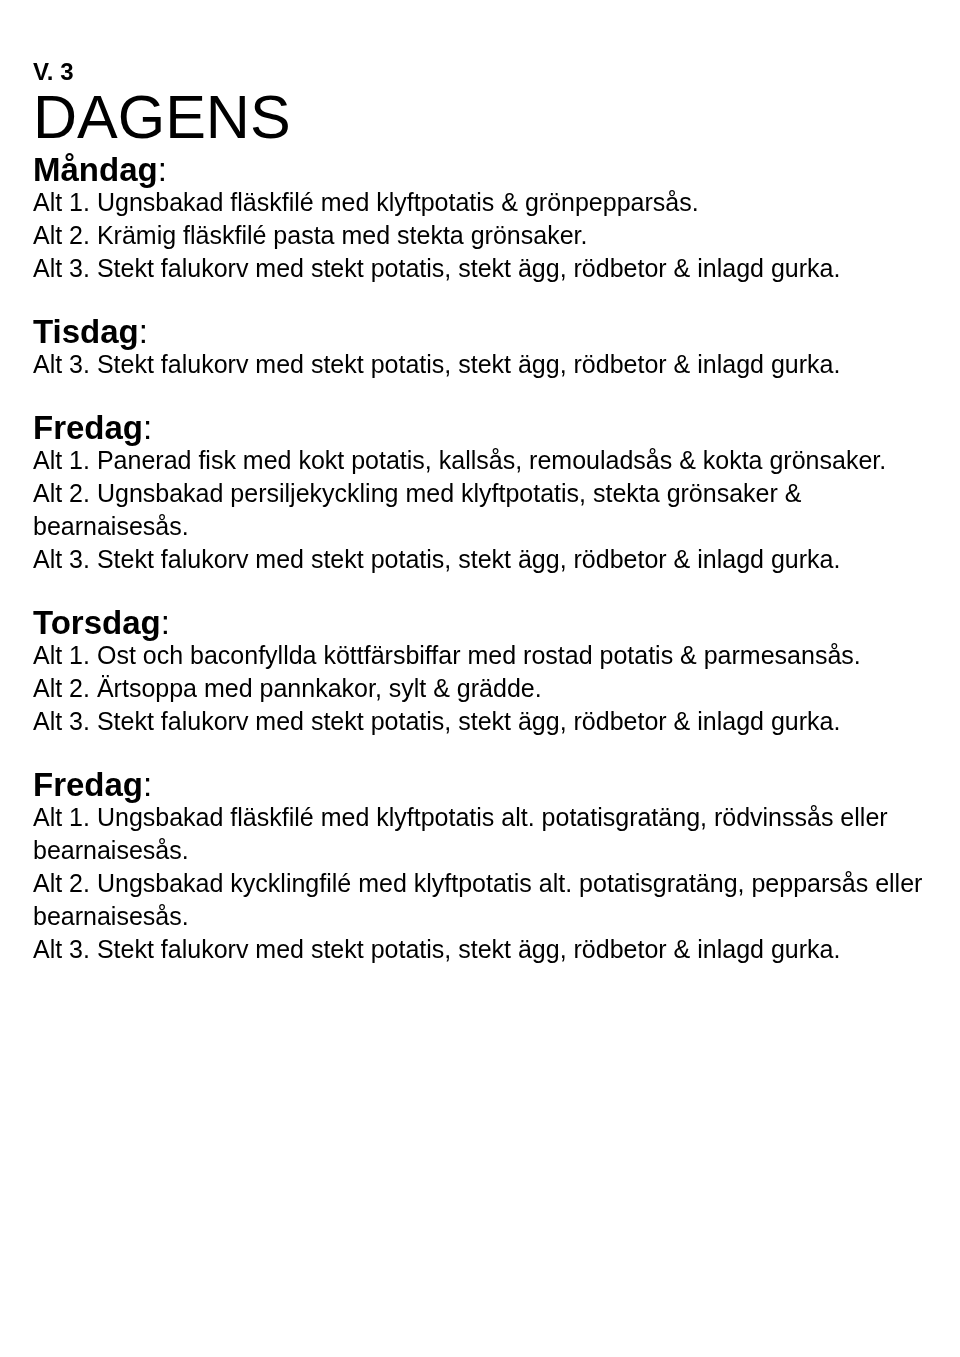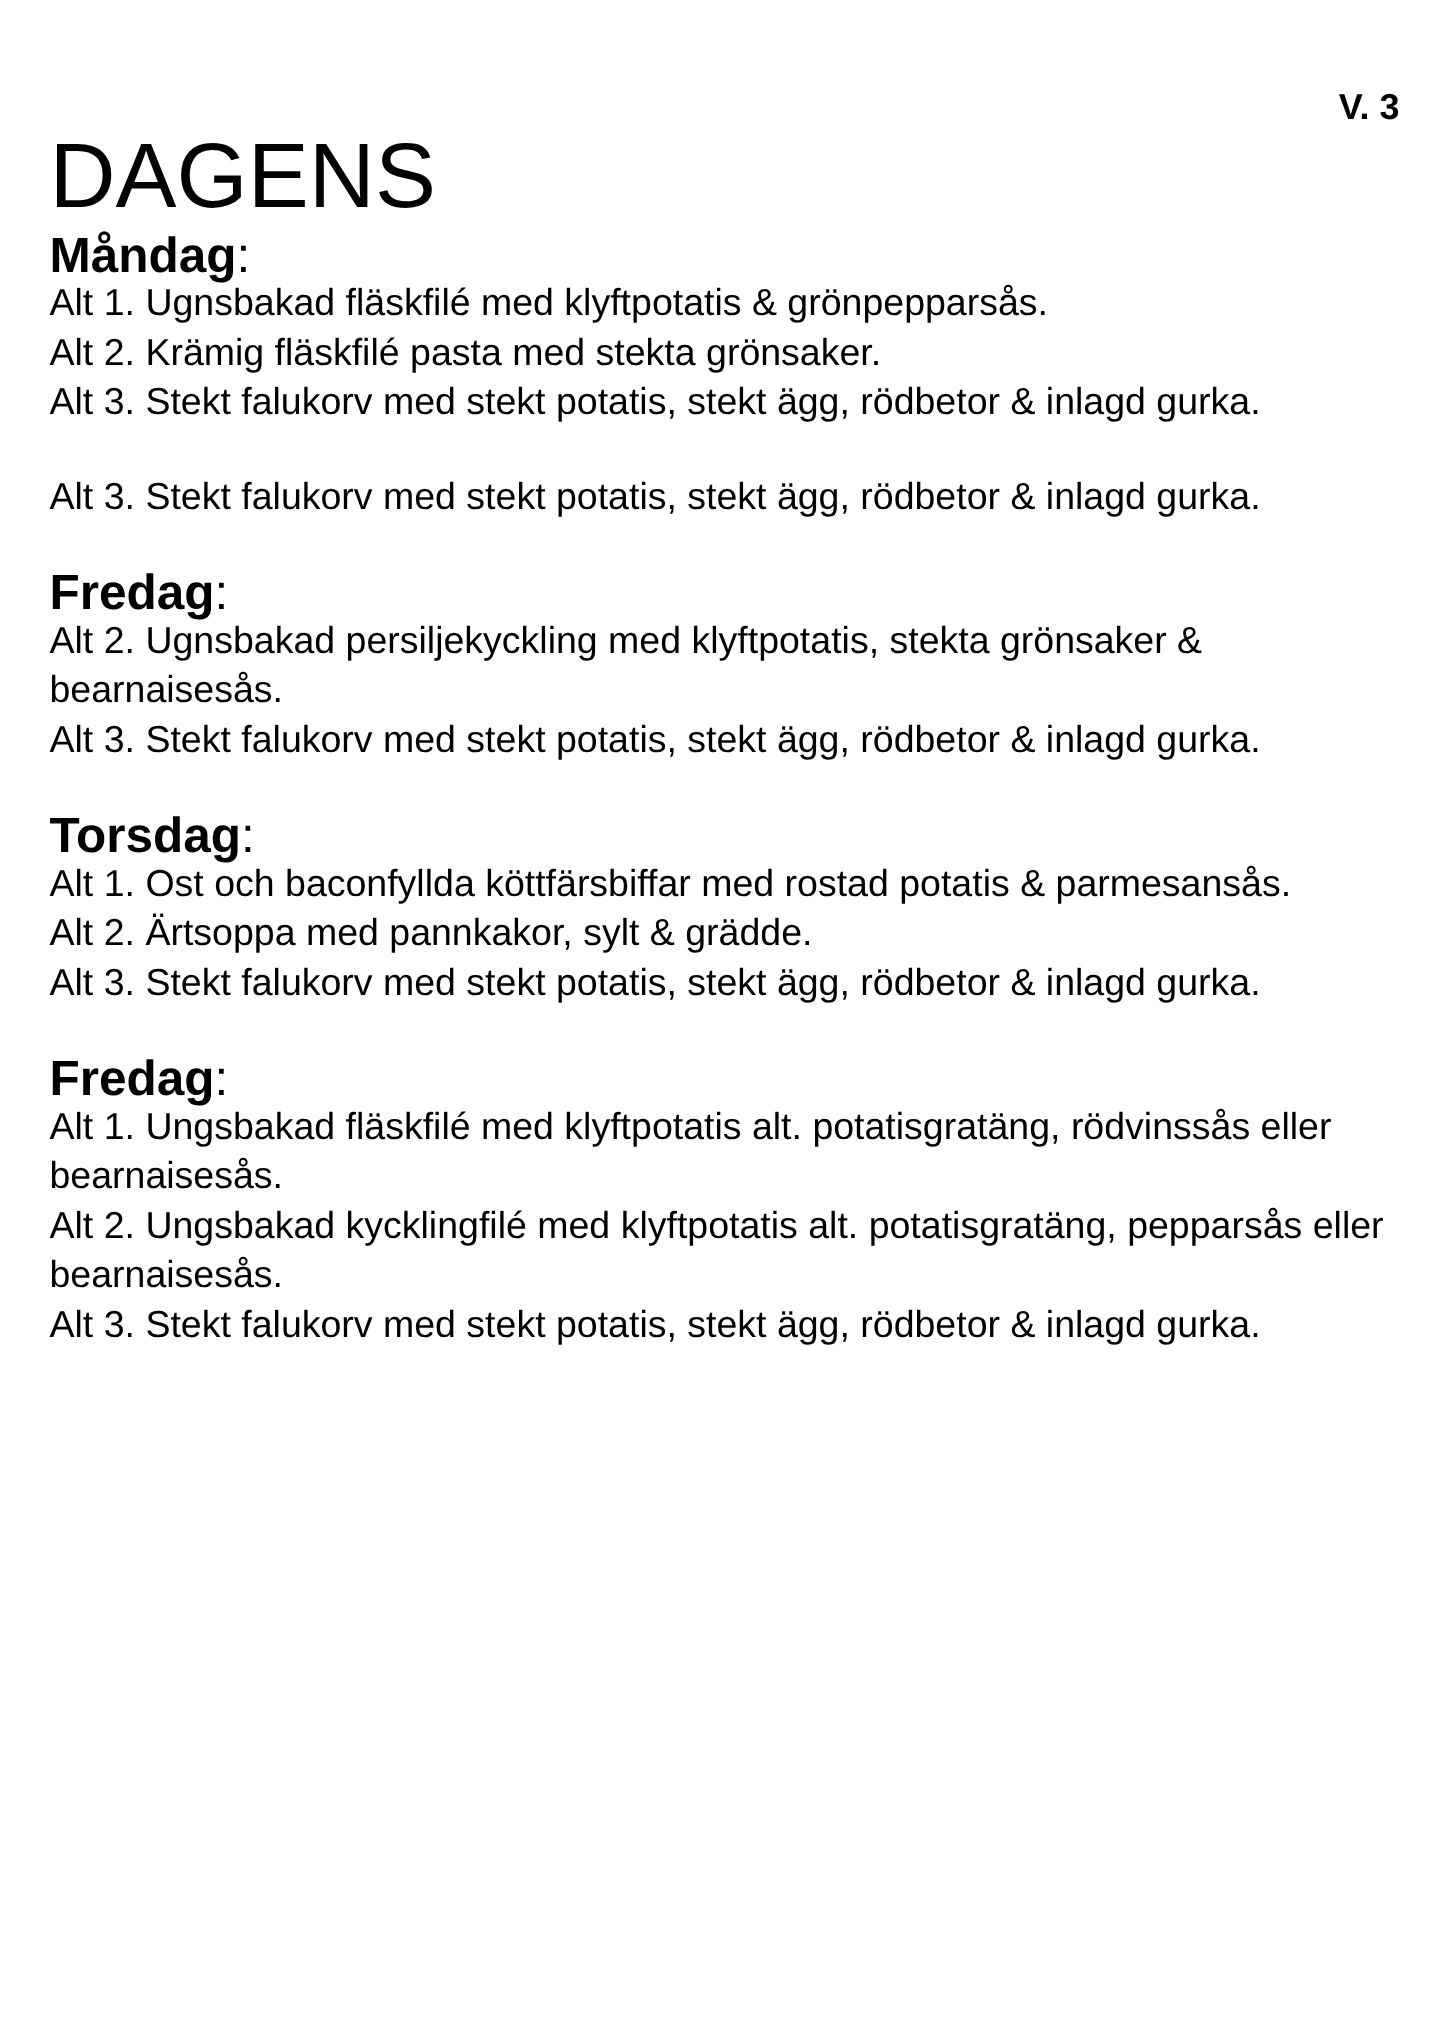--- a/index.html
+++ b/index.html
@@ -21,21 +21,20 @@
     height: 1357px;
     padding: 57px 27px 0 33px;
     background: #ffffff;
     overflow: hidden;
   }
   .week-label {
     font-size: 24px;
     font-weight: 700;
     line-height: 30px;
     margin: 0;
-    text-align: right;
   }
   .page-title {
     font-size: 61px;
     font-weight: 400;
     line-height: 54px;
     margin: 3px 0 9px 0;
   }
   .day-block {
     margin: 0 0 30px 0;
   }
@@ -66,25 +65,27 @@
   <h1 class="page-title">DAGENS</h1>
 
   <div class="day-block">
     <p class="day-heading"><span class="day-name">Måndag</span><span>:</span></p>
     <p class="menu-item"><span class="item-label">Alt 1.</span><span> Ugnsbakad fläskfilé med klyftpotatis &amp; grönpepparsås.</span></p>
     <p class="menu-item"><span class="item-label">Alt 2.</span><span> Krämig fläskfilé pasta med stekta grönsaker.</span></p>
     <p class="menu-item"><span class="item-label">Alt 3</span><span>. Stekt falukorv med stekt potatis, stekt ägg, rödbetor &amp; inlagd gurka.</span></p>
   </div>
 
   <div class="day-block">
+    <p class="day-heading"><span class="day-name">Tisdag</span><span>:</span></p>
     <p class="menu-item"><span class="item-label">Alt 3.</span><span> Stekt falukorv med stekt potatis, stekt ägg, rödbetor &amp; inlagd gurka.</span></p>
   </div>
 
   <div class="day-block">
     <p class="day-heading"><span class="day-name">Fredag</span><span>:</span></p>
+    <p class="menu-item"><span class="item-label">Alt 1.</span><span> Panerad fisk med kokt potatis, kallsås, remouladsås &amp; kokta grönsaker.</span></p>
     <p class="menu-item"><span class="item-label">Alt 2.</span><span> Ugnsbakad persiljekyckling med klyftpotatis, stekta grönsaker &amp; bearnaisesås.</span></p>
     <p class="menu-item"><span class="item-label">Alt 3.</span><span> Stekt falukorv med stekt potatis, stekt ägg, rödbetor &amp; inlagd gurka.</span></p>
   </div>
 
   <div class="day-block">
     <p class="day-heading"><span class="day-name">Torsdag</span><span>:</span></p>
     <p class="menu-item"><span class="item-label">Alt 1.</span><span> Ost och baconfyllda köttfärsbiffar med rostad potatis &amp; parmesansås.</span></p>
     <p class="menu-item"><span class="item-label">Alt 2.</span><span> Ärtsoppa med pannkakor, sylt &amp; grädde.</span></p>
     <p class="menu-item"><span class="item-label">Alt 3.</span><span> Stekt falukorv med stekt potatis, stekt ägg, rödbetor &amp; inlagd gurka.</span></p>
   </div>

